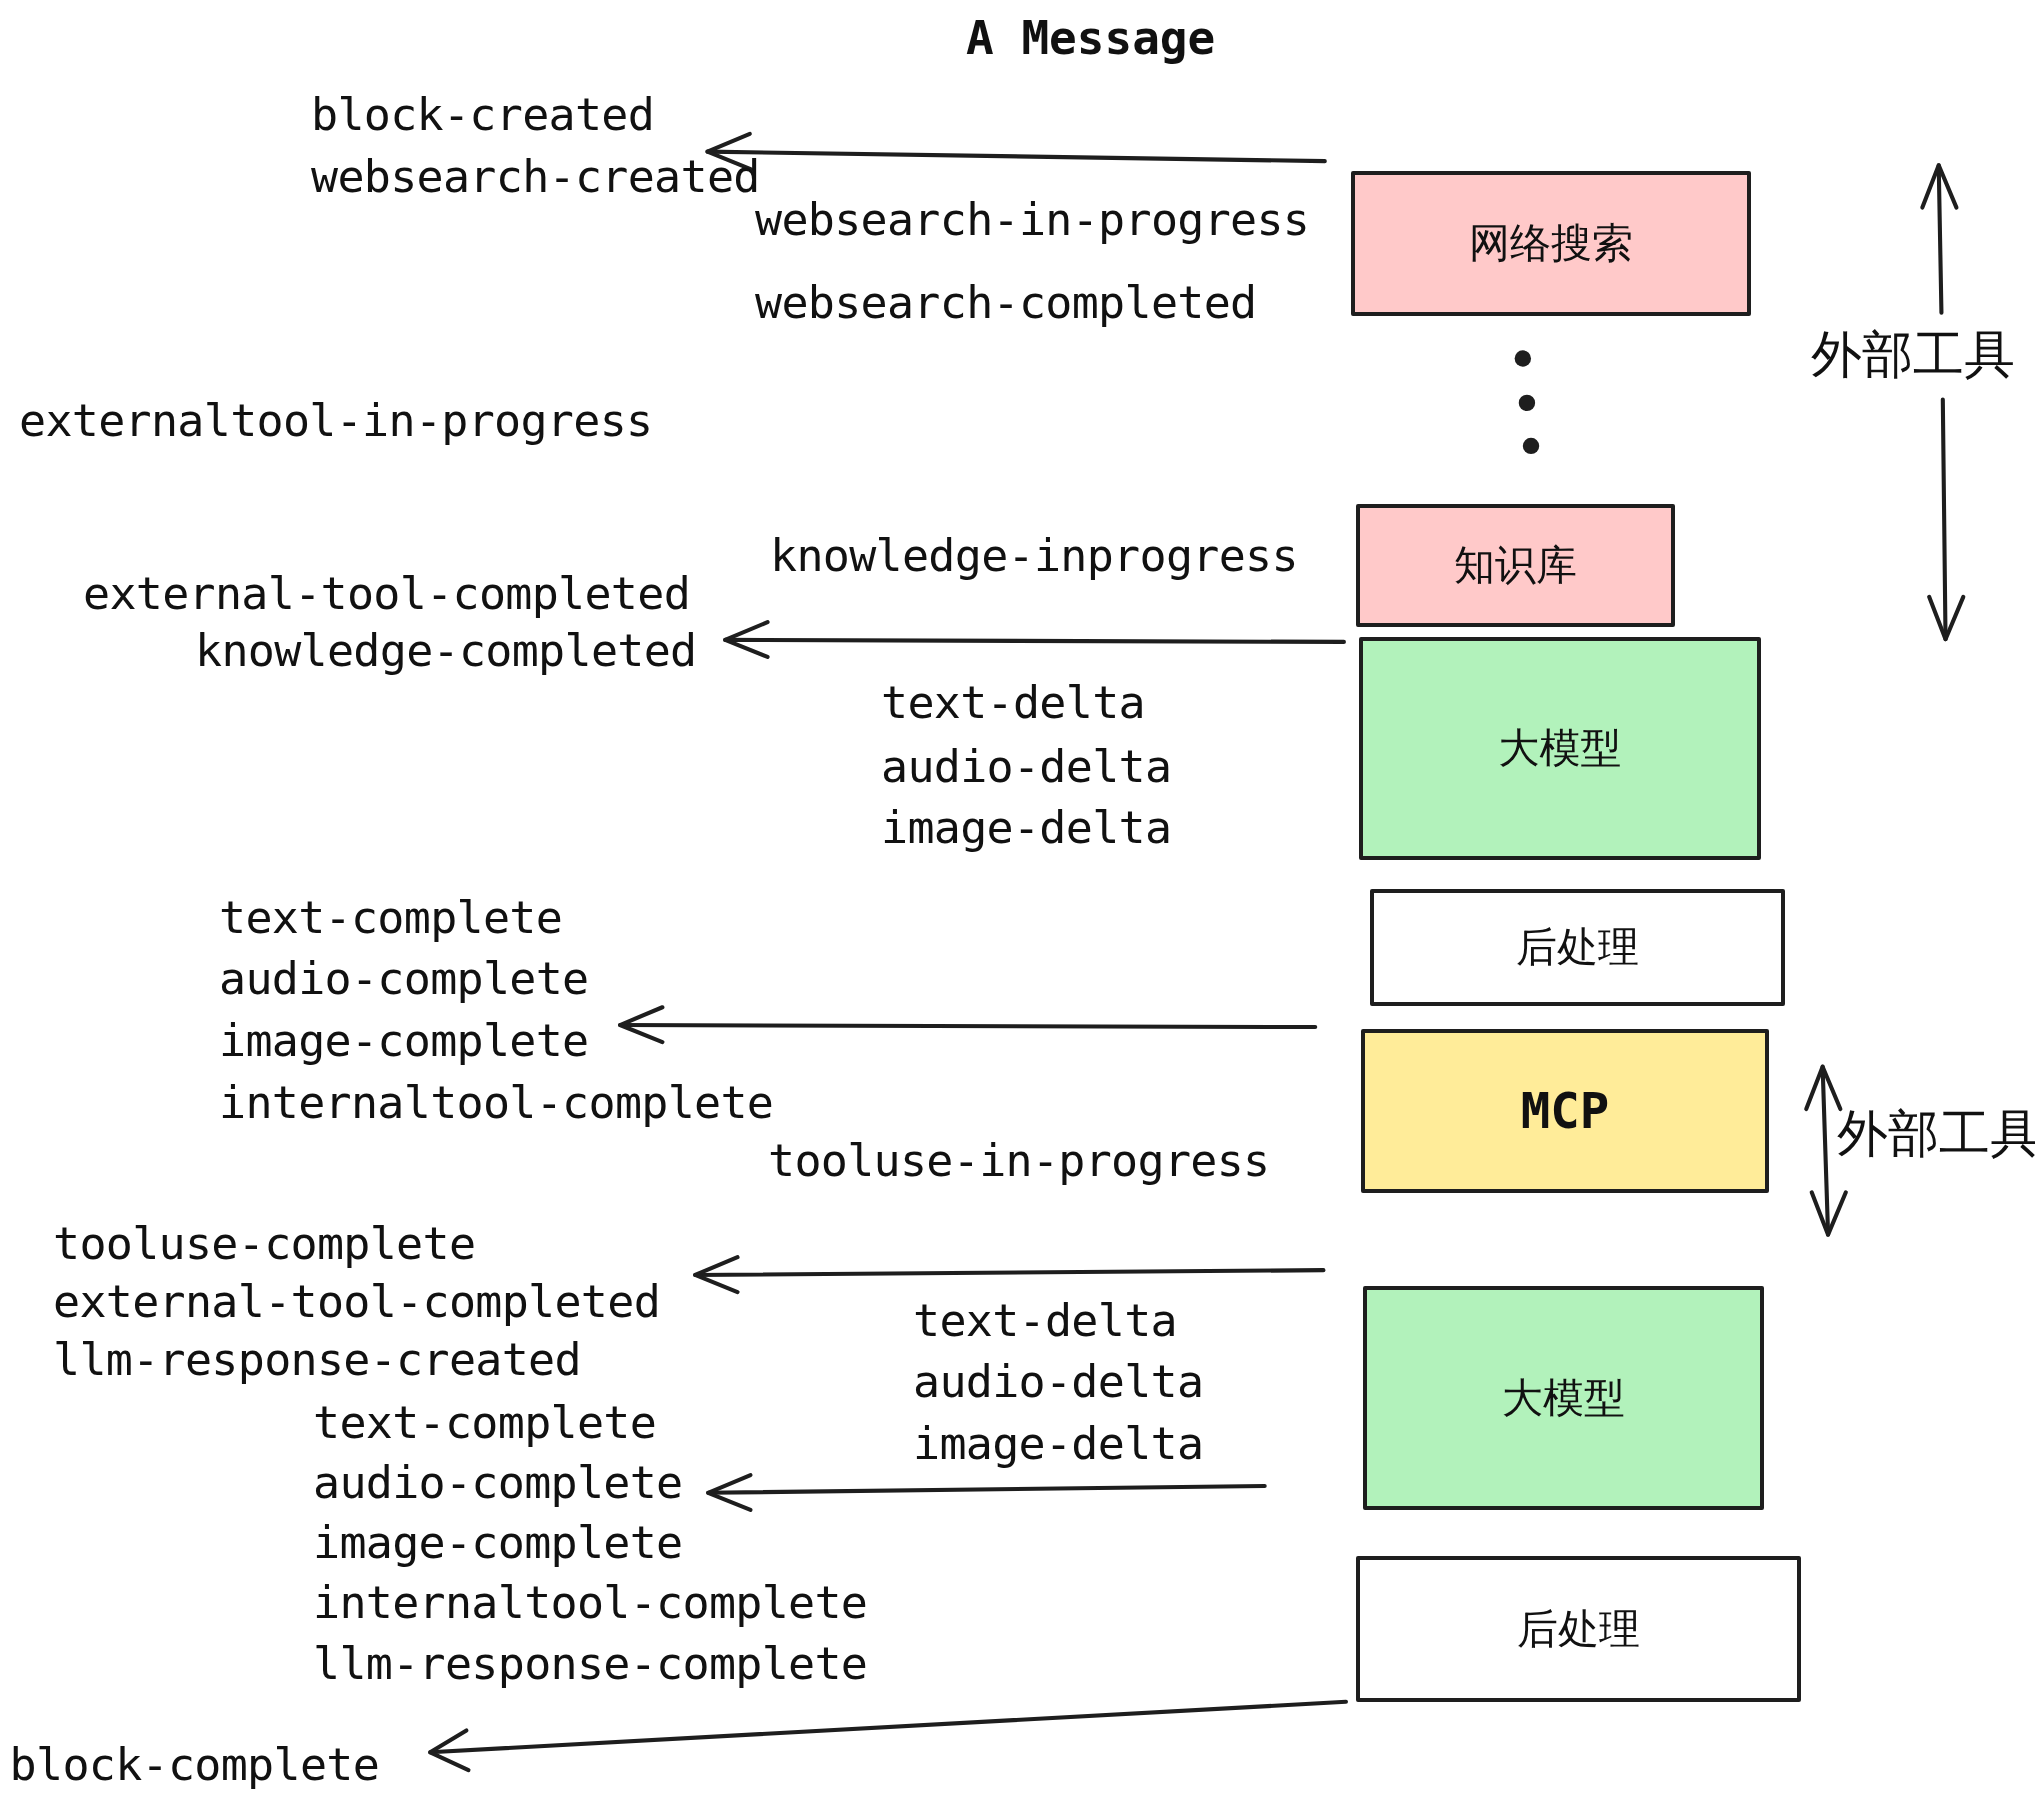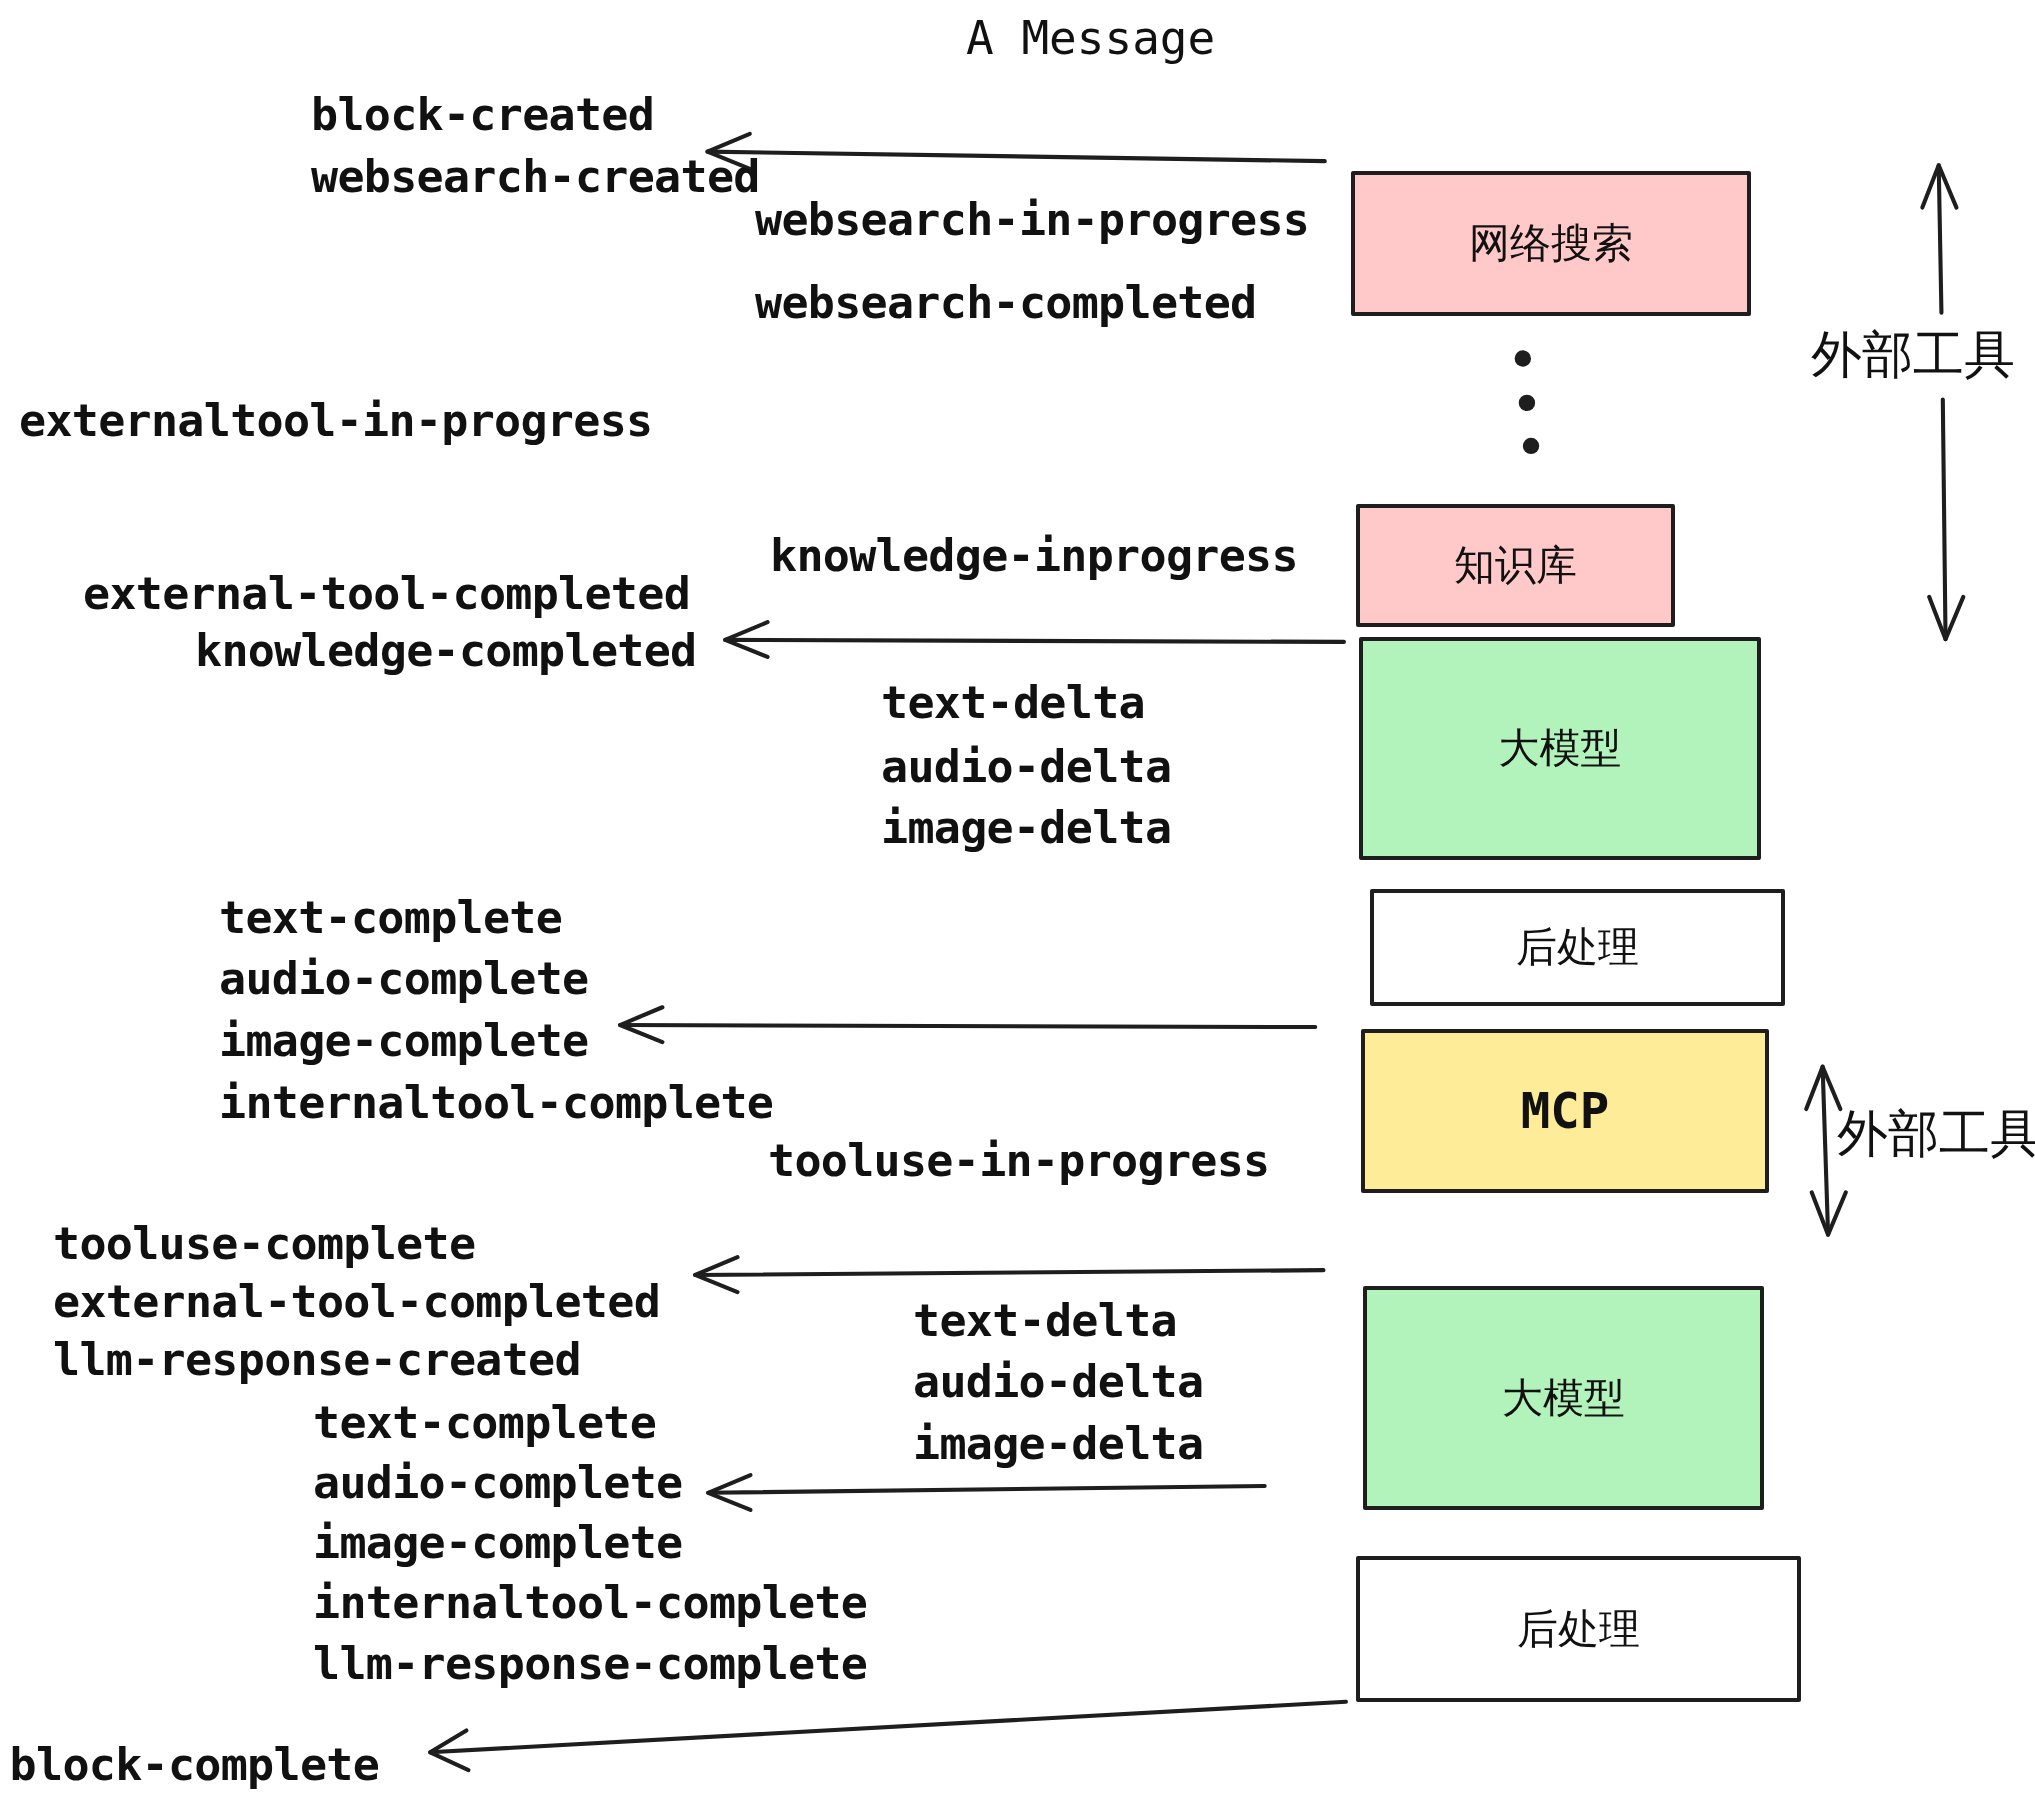--- a/index.html
+++ b/index.html
@@ -9,26 +9,26 @@
     background:var(--bg,#ffffff);
     overflow:hidden;
     font-family:"DejaVu Sans Mono", monospace;
     color:#111;
   }
   svg.overlay{position:absolute;left:0;top:0;width:2035px;height:1796px;}
   .ln{stroke:var(--stroke,#1e1e1e);stroke-width:6;fill:none;stroke-linecap:round;stroke-linejoin:round;}
   .dot{fill:var(--stroke,#1e1e1e);}
   .ev{
     position:absolute;
-    font-size:45px;font-weight:700;letter-spacing:-0.7px;
+    font-size:45px;font-weight:400;letter-spacing:-0.7px;
     white-space:nowrap;line-height:1;
   }
   .title{
     position:absolute;
-    font-size:46px;font-weight:400;white-space:nowrap;line-height:1;
+    font-size:46px;font-weight:700;white-space:nowrap;line-height:1;
   }
   .box{
     position:absolute;box-sizing:border-box;
     border:4.8px solid var(--stroke,#1e1e1e);
     border-radius:2px;
     display:flex;align-items:center;justify-content:center;
   }
   .box-pink{background:var(--pink,#ffc9c9);}
   .box-green{background:var(--green,#b2f2bb);align-items:center;}
   .box-yellow{background:var(--yellow,#ffec99);}

